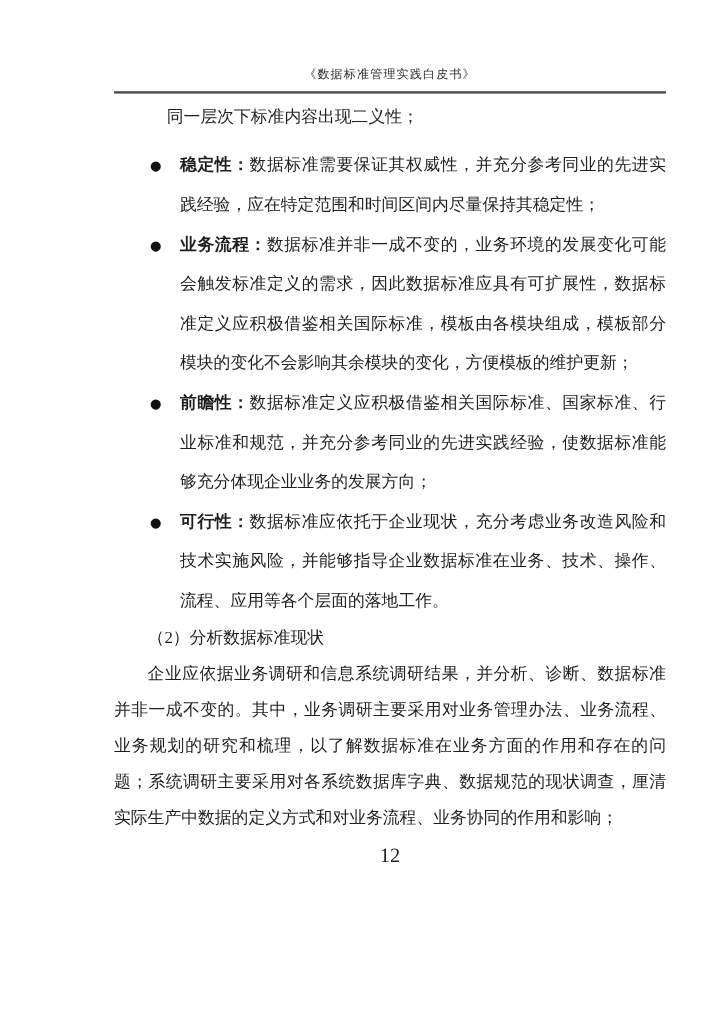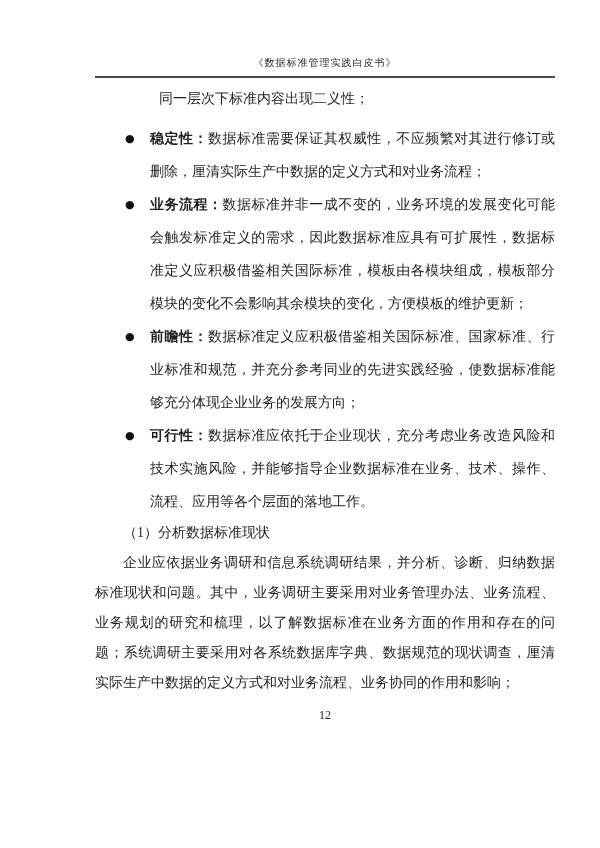--- a/index.html
+++ b/index.html
@@ -33,21 +33,21 @@
     height: 0;
     border-bottom: 2px solid #4d4d4d;
   }
   .body {
     margin: 0 70px;
     font-size: 14px;
     text-align: justify;
   }
   .intro-line {
     margin-top: 4px;
-    margin-left: 64px;
+    margin-left: 44px;
     line-height: 33px;
   }
   .bullet-list {
     margin-top: 7px;
   }
   .bullet-item {
     position: relative;
     padding-left: 55px;
     line-height: 33px;
   }
@@ -70,21 +70,21 @@
   }
   .step-line {
     line-height: 30px;
     text-indent: 2em;
   }
   .page-footer {
     margin-top: 7px;
     text-align: center;
   }
   .page-number {
-    font-size: 12px;
+    font-size: 17px;
     color: #222;
     line-height: 16px;
   }
 </style>
 </head>
 <body>
 
 <div class="page">
 
   <div class="page-header">
@@ -93,44 +93,44 @@
   </div>
 
   <div class="body">
 
     <div class="intro-line">同一层次下标准内容出现二义性；</div>
 
     <div class="bullet-list">
 
       <div class="bullet-item">
         <span class="bullet-marker">●</span>
-        <b class="bullet-term">稳定性：</b><span>数据标准需要保证其权威性，不应频繁对其进行修订或删除，厘清实际生产中数据的定义方式和对业务流程；</span>
+        <b class="bullet-term">稳定性：</b><span>数据标准需要保证其权威性，并充分参考同业的先进实践经验，应在特定范围和时间区间内尽量保持其稳定性；</span>
       </div>
 
       <div class="bullet-item">
         <span class="bullet-marker">●</span>
         <b class="bullet-term">业务流程：</b><span>数据标准并非一成不变的，业务环境的发展变化可能会触发标准定义的需求，因此数据标准应具有可扩展性，数据标准定义应积极借鉴相关国际标准，模板由各模块组成，模板部分模块的变化不会影响其余模块的变化，方便模板的维护更新；</span>
       </div>
 
       <div class="bullet-item">
         <span class="bullet-marker">●</span>
         <b class="bullet-term">前瞻性：</b><span>数据标准定义应积极借鉴相关国际标准、国家标准、行业标准和规范，并充分参考同业的先进实践经验，使数据标准能够充分体现企业业务的发展方向；</span>
       </div>
 
       <div class="bullet-item">
         <span class="bullet-marker">●</span>
         <b class="bullet-term">可行性：</b><span>数据标准应依托于企业现状，充分考虑业务改造风险和技术实施风险，并能够指导企业数据标准在业务、技术、操作、流程、应用等各个层面的落地工作。</span>
       </div>
 
     </div>
 
 
-    <div class="step-line">（1）分析数据标准现状</div>
+    <div class="step-line">（2）分析数据标准现状</div>
 
-    <div class="para">企业应依据业务调研和信息系统调研结果，并分析、诊断、归纳数据标准现状和问题。其中，业务调研主要采用对业务管理办法、业务流程、业务规划的研究和梳理，以了解数据标准在业务方面的作用和存在的问题；系统调研主要采用对各系统数据库字典、数据规范的现状调查，厘清实际生产中数据的定义方式和对业务流程、业务协同的作用和影响；</div>
+    <div class="para">企业应依据业务调研和信息系统调研结果，并分析、诊断、数据标准并非一成不变的。其中，业务调研主要采用对业务管理办法、业务流程、业务规划的研究和梳理，以了解数据标准在业务方面的作用和存在的问题；系统调研主要采用对各系统数据库字典、数据规范的现状调查，厘清实际生产中数据的定义方式和对业务流程、业务协同的作用和影响；</div>
 
 
   </div>
 
   <div class="page-footer">
     <span class="page-number">12</span>
   </div>
 
 </div>
 

